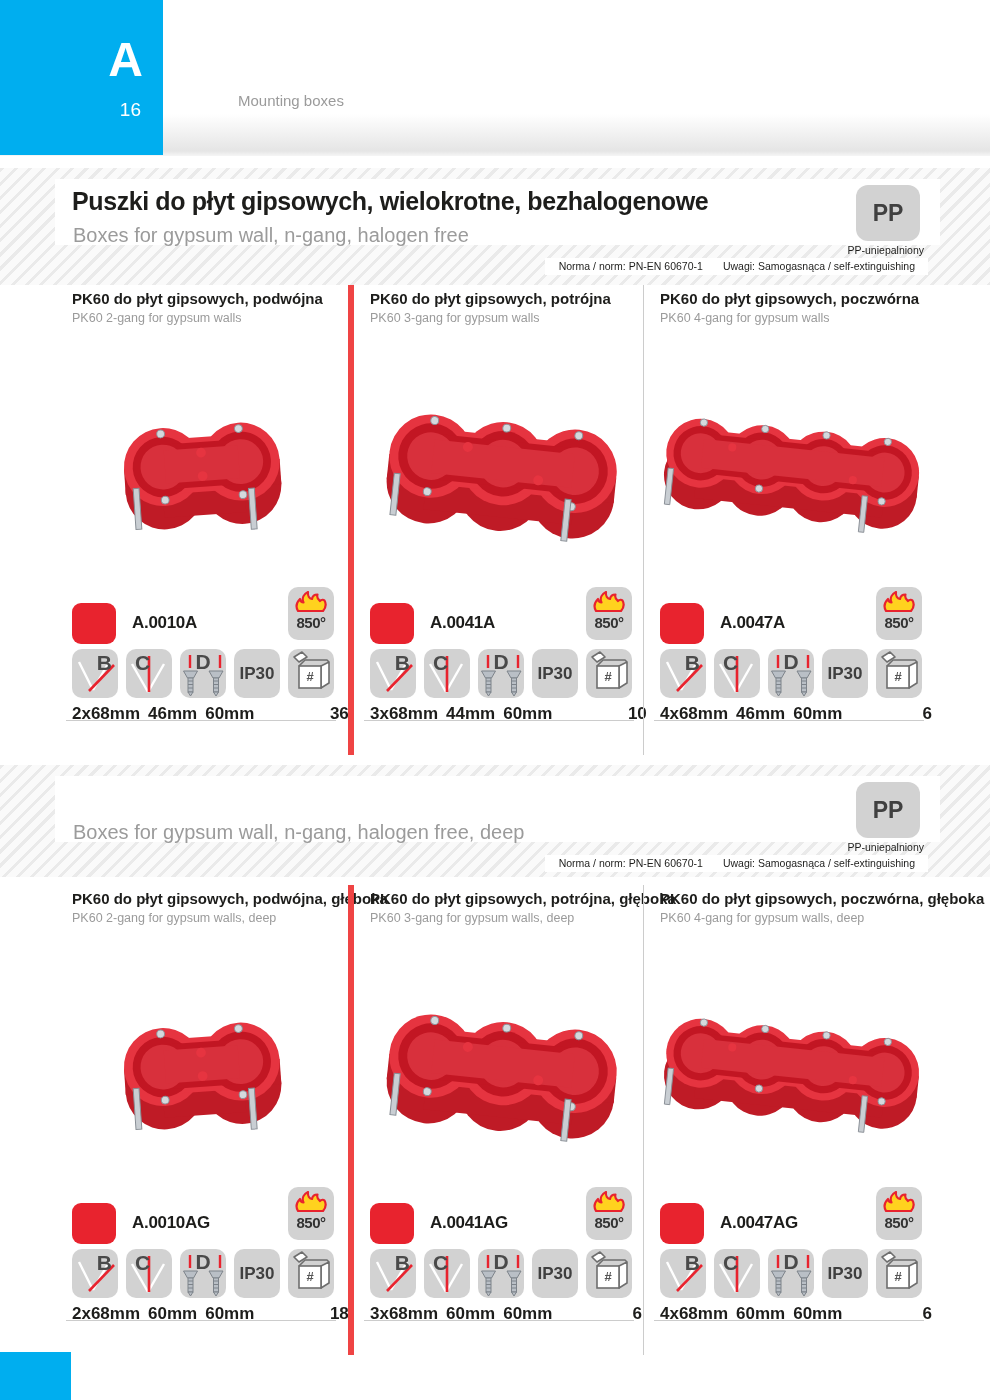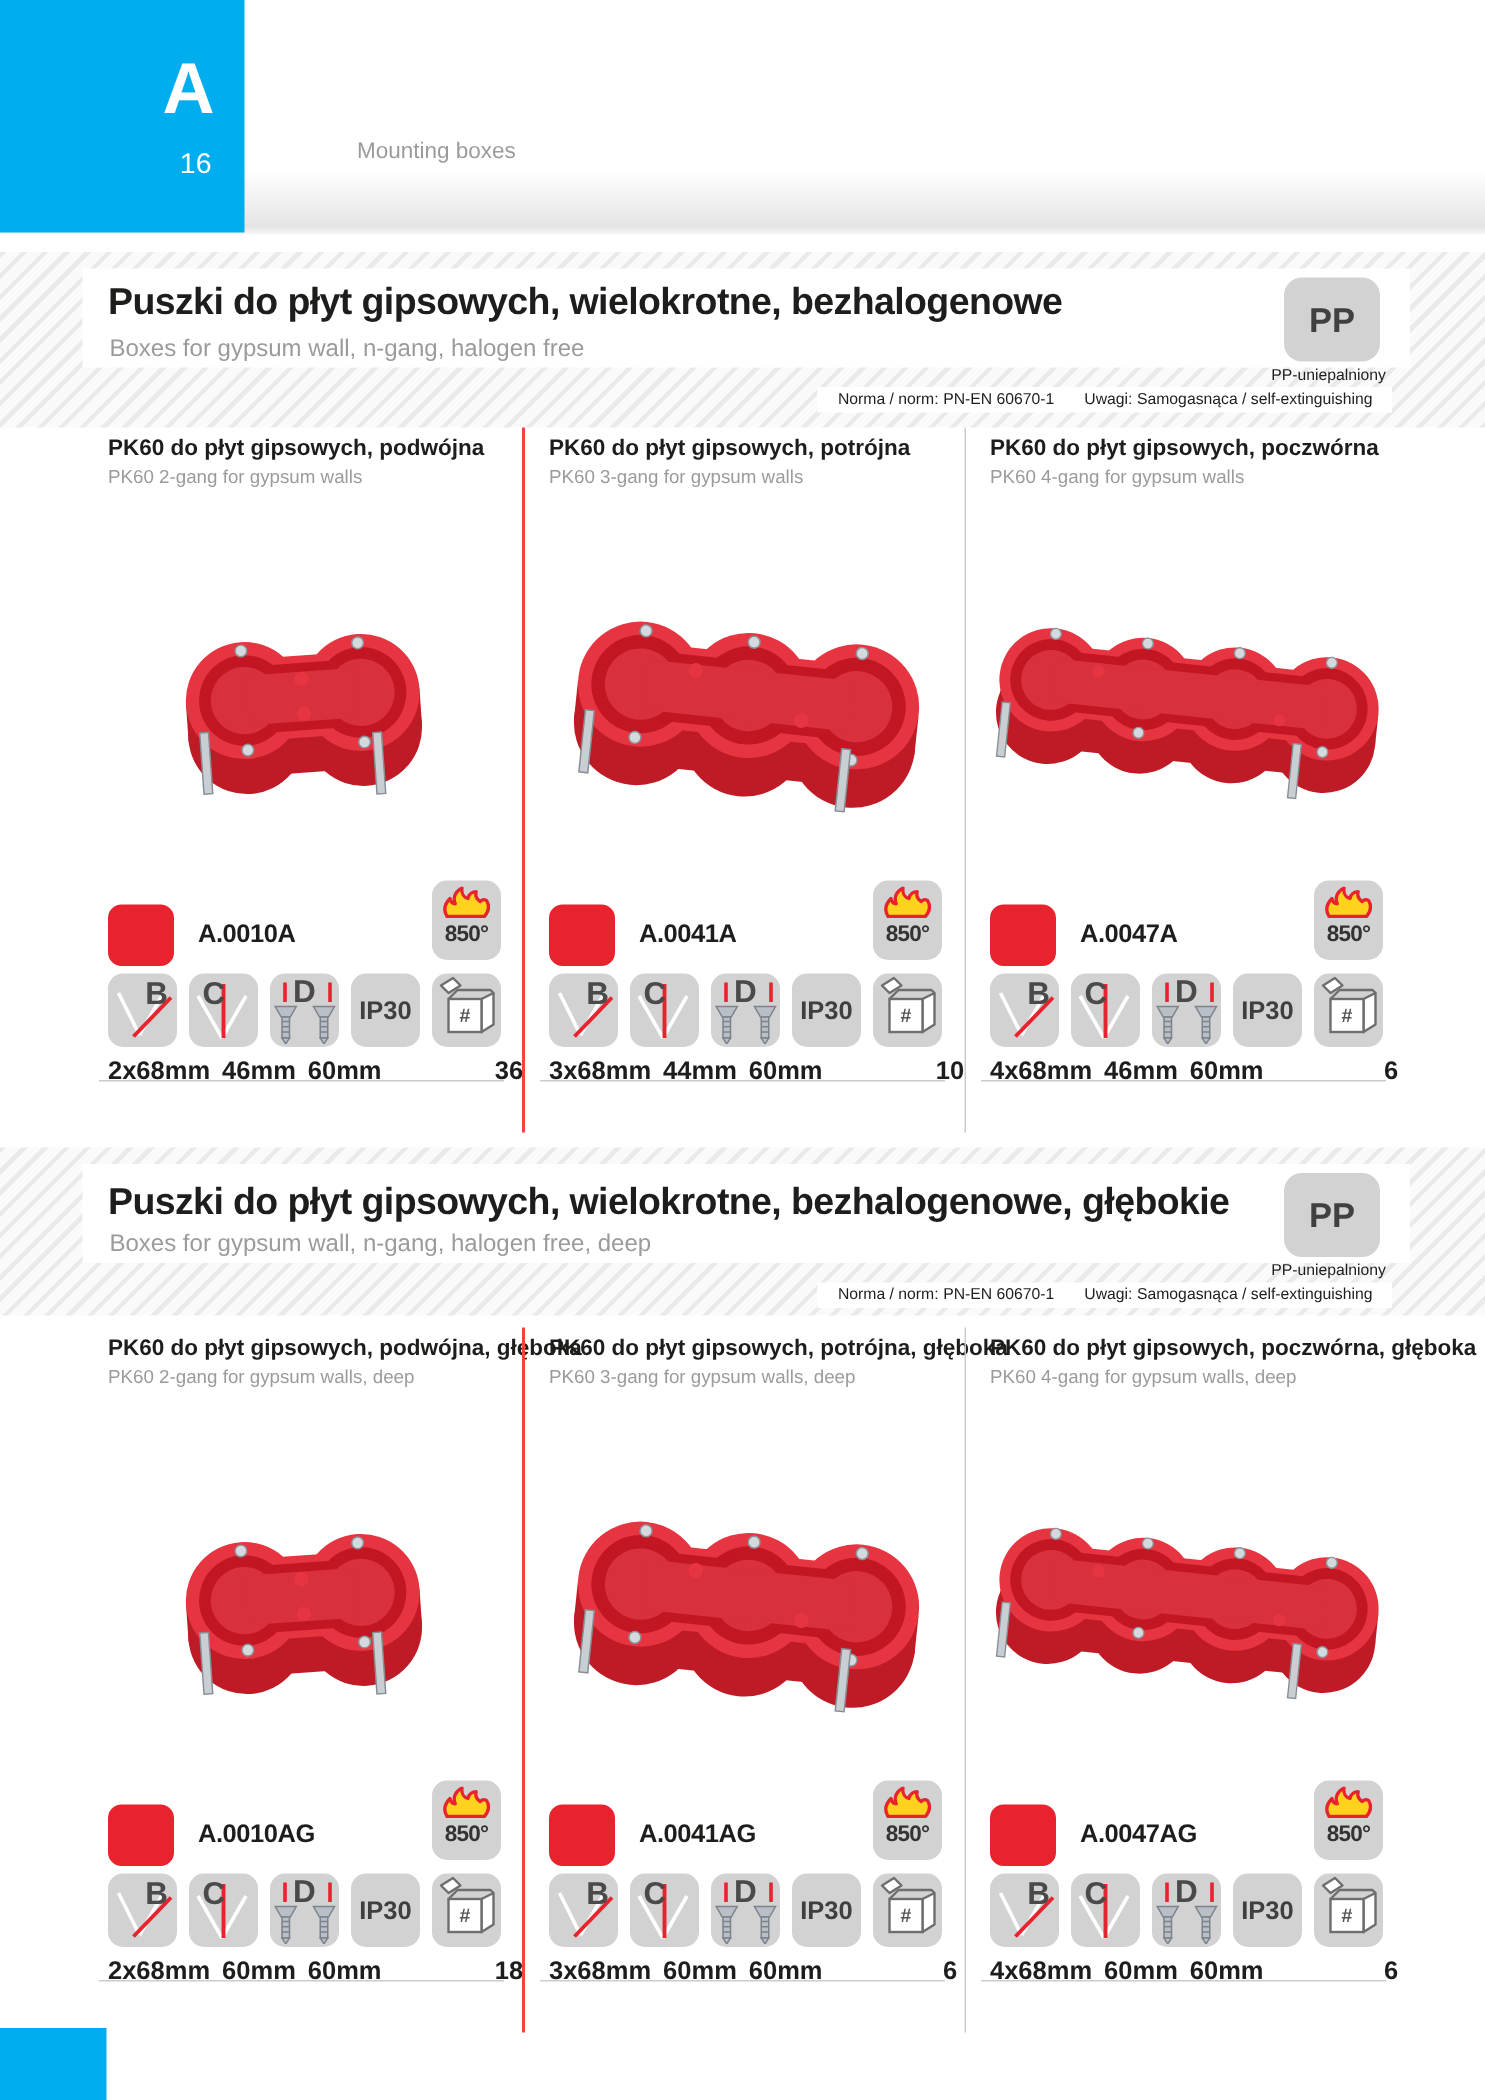--- a/index.html
+++ b/index.html
@@ -15,33 +15,33 @@
   .header-title{position:absolute;left:236px;top:46px;font-size:32px;font-weight:700;letter-spacing:-0.5px;z-index:2;}
   .header-sub{position:absolute;left:238px;top:92px;font-size:15px;color:#9b9b9b;z-index:2;}
 
   
   .band{position:absolute;left:0;width:990px;
     background:repeating-linear-gradient(135deg,#eaeaea 0px,#eaeaea 3px,#fafafa 3px,#fafafa 10px);}
   #band1{top:168px;height:117px;}
   #band2{top:765px;height:112px;}
   .band-panel{position:absolute;left:55px;top:11px;right:50px;height:66px;background:#fff;}
   .band-title{position:absolute;left:17px;top:11px;font-size:25px;font-weight:700;letter-spacing:-0.4px;white-space:nowrap;}
-  .band-sub{position:absolute;left:18px;top:45px;font-size:16px;color:#9b9b9b;white-space:nowrap;}
+  .band-sub{position:absolute;left:18px;top:45px;font-size:20px;color:#9b9b9b;white-space:nowrap;}
   .pp-badge{position:absolute;left:856px;top:17px;width:64px;height:56px;background:#d2d2d2;border-radius:12px;
     display:flex;align-items:center;justify-content:center;font-size:23px;font-weight:600;color:#404040;}
   .pp-label{position:absolute;right:66px;top:76px;font-size:10.5px;color:#1d1d1b;white-space:nowrap;}
   .norm-strip{position:absolute;right:62px;top:90px;background:#fff;padding:2px 10px 3px 14px;
     font-size:10.5px;color:#1d1d1b;white-space:nowrap;}
   .norm-strip .sep{display:inline-block;width:14px;}
   .norm-strip span{margin-right:3px;}
 
   
   .cell{position:absolute;height:470px;}
   .c1{left:56px;width:292px;}
-  .c2{left:348px;width:295px;border-left:2px solid #ef4444;}
+  .c2{left:348px;width:295px;border-left:6px solid #ef4444;}
   .c3{left:643px;width:295px;border-left:1px solid #ccc;}
   .r1{top:285px;}
   .r2{top:885px;}
   .p-title{position:absolute;left:16px;top:5px;font-size:15px;font-weight:700;white-space:nowrap;}
   .p-sub{position:absolute;left:16px;top:26px;font-size:12.5px;color:#9b9b9b;white-space:nowrap;}
   .p-img{position:absolute;left:0;right:0;top:72px;height:238px;display:flex;align-items:center;justify-content:center;}
   .p-img svg{display:block;}
   .swatch{position:absolute;left:16px;top:318px;width:44px;height:41px;background:#e8232e;border-radius:9px;}
   .p-code{position:absolute;left:76px;top:328px;font-size:17px;font-weight:700;letter-spacing:-0.3px;}
   .fire-tile{position:absolute;left:232px;top:302px;width:46px;height:53px;background:#d2d2d2;border-radius:10px;text-align:center;}
@@ -398,21 +398,20 @@
       <span>46mm</span>
       <span>60mm</span>
       <span></span>
       <span>6</span>
     </div>
     <div class="hairline"></div>
   </div>
 
   <div class="band" id="band2">
     <div class="band-panel"></div>
-    <div class="band-title" style="left:72px;top:22px;position:absolute;">Puszki do płyt gipsowych, wielokrotne, bezhalogenowe, głębokie</div>
     <div class="band-sub" style="left:73px;top:56px;position:absolute;">Boxes for gypsum wall, n-gang, halogen free, deep</div>
     <div class="pp-badge">PP</div>
     <div class="pp-label">PP-uniepalniony</div>
     <div class="norm-strip">
       <span>Norma / norm:</span><span>PN-EN 60670-1</span><span class="sep"></span><span>Uwagi:</span><span>Samogasnąca / self-extinguishing</span>
     </div>
   </div>
 
   <div class="cell c1 r2">
     <div class="p-title">PK60 do płyt gipsowych, podwójna, głęboka</div>

